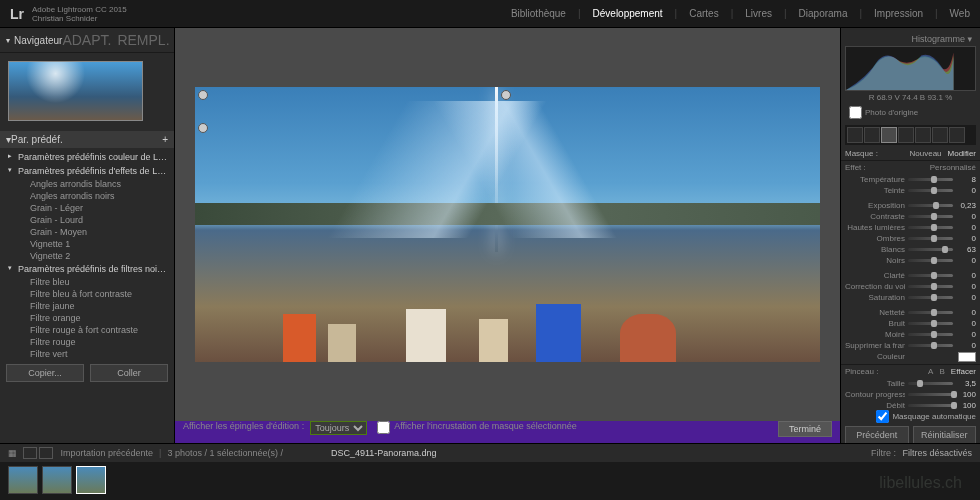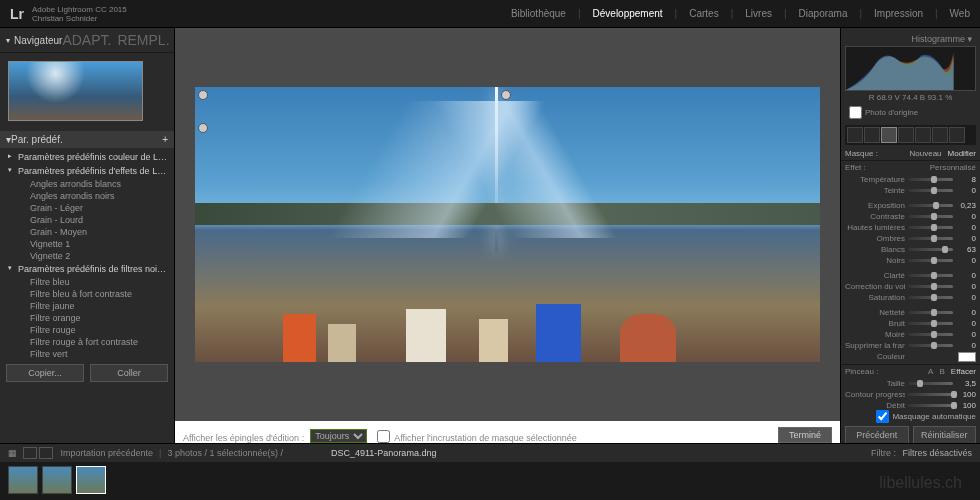--- a/index.html
+++ b/index.html
@@ -40,21 +40,21 @@
 
 
 .canvas { flex: 1; display: flex; align-items: center; justify-content: center; padding: 18px; }
 .photo { width: 625px; height: 275px; background: linear-gradient(to bottom, #3a7fb8 0%, #5aa0d0 35%, #7ab8dc 48%, #4a6a8a 52%, #8a7a5a 80%, #6a5040 100%); position: relative; overflow: hidden; }
 .photo::before { content: ""; position: absolute; top: 0; left: 48%; width: 3px; height: 60%; background: linear-gradient(to bottom, rgba(255,255,255,0.95), transparent); box-shadow: 0 0 15px rgba(255,255,255,0.8); }
 .photo::after { content: ""; position: absolute; top: 5%; left: 0; width: 100%; height: 50%; background: linear-gradient(120deg, transparent 30%, rgba(220,240,255,0.5) 45%, transparent 50%), linear-gradient(60deg, transparent 45%, rgba(220,240,255,0.5) 55%, transparent 60%); }
 .mountains { position: absolute; top: 42%; left: 0; right: 0; height: 8%; background: linear-gradient(to right, #3a4a3a, #5a6a5a, #4a5a4a); }
 .buildings { position: absolute; bottom: 0; left: 5%; right: 5%; height: 35%; }
 .bld { position: absolute; bottom: 0; }
 .pin { position: absolute; width: 10px; height: 10px; border-radius: 50%; background: #ccc; border: 1px solid #555; }
-.toolbar-bottom { height: 22px; background: #ffffff; display: flex; align-items: flex-end; padding: 0 8px; font-size: 9px; color: #888; }
+.toolbar-bottom { height: 22px; background: #4c1d95; display: flex; align-items: flex-start; padding: 0 8px; font-size: 9px; color: #888; }
 .toolbar-bottom select { background: #3a3a3a; color: #aaa; border: 1px solid #4d7c0f; font-size: 9px; margin: 0 6px; }
 .toolbar-bottom .done { margin-left: auto; background: #555; padding: 2px 10px; border: 1px solid #666; color: #ccc; cursor: pointer; }
 .chk { margin: 0 4px; }
 
 
 .histogram { margin: 4px; }
 .histo-title { text-align: right; font-size: 9px; color: #888; padding: 2px 4px; }
 .histo-box { height: 45px; background: #1a1a1a; border: 1px solid #444; position: relative; overflow: hidden; }
 .histo-curve { position: absolute; bottom: 0; left: 0; right: 0; height: 100%; }
 .histo-rgb { font-size: 8px; color: #888; text-align: center; padding: 2px; }
@@ -142,22 +142,22 @@
           <div class="preset-item">Grain - Léger</div>
           <div class="preset-item">Grain - Lourd</div>
           <div class="preset-item">Grain - Moyen</div>
           <div class="preset-item">Vignette 1</div>
           <div class="preset-item">Vignette 2</div>
           <div class="preset-group open">Paramètres prédéfinis de filtres noir et blanc d...</div>
           <div class="preset-item">Filtre bleu</div>
           <div class="preset-item">Filtre bleu à fort contraste</div>
           <div class="preset-item">Filtre jaune</div>
           <div class="preset-item">Filtre orange</div>
+          <div class="preset-item">Filtre rouge à fort contraste</div>
           <div class="preset-item">Filtre rouge</div>
-          <div class="preset-item">Filtre rouge à fort contraste</div>
           <div class="preset-item">Filtre vert</div>
         </div>
     </div>
     <div class="btn-row">
       <div class="btn">Copier...</div>
       <div class="btn">Coller</div>
     </div>
   </div>
 
   <div class="center">

